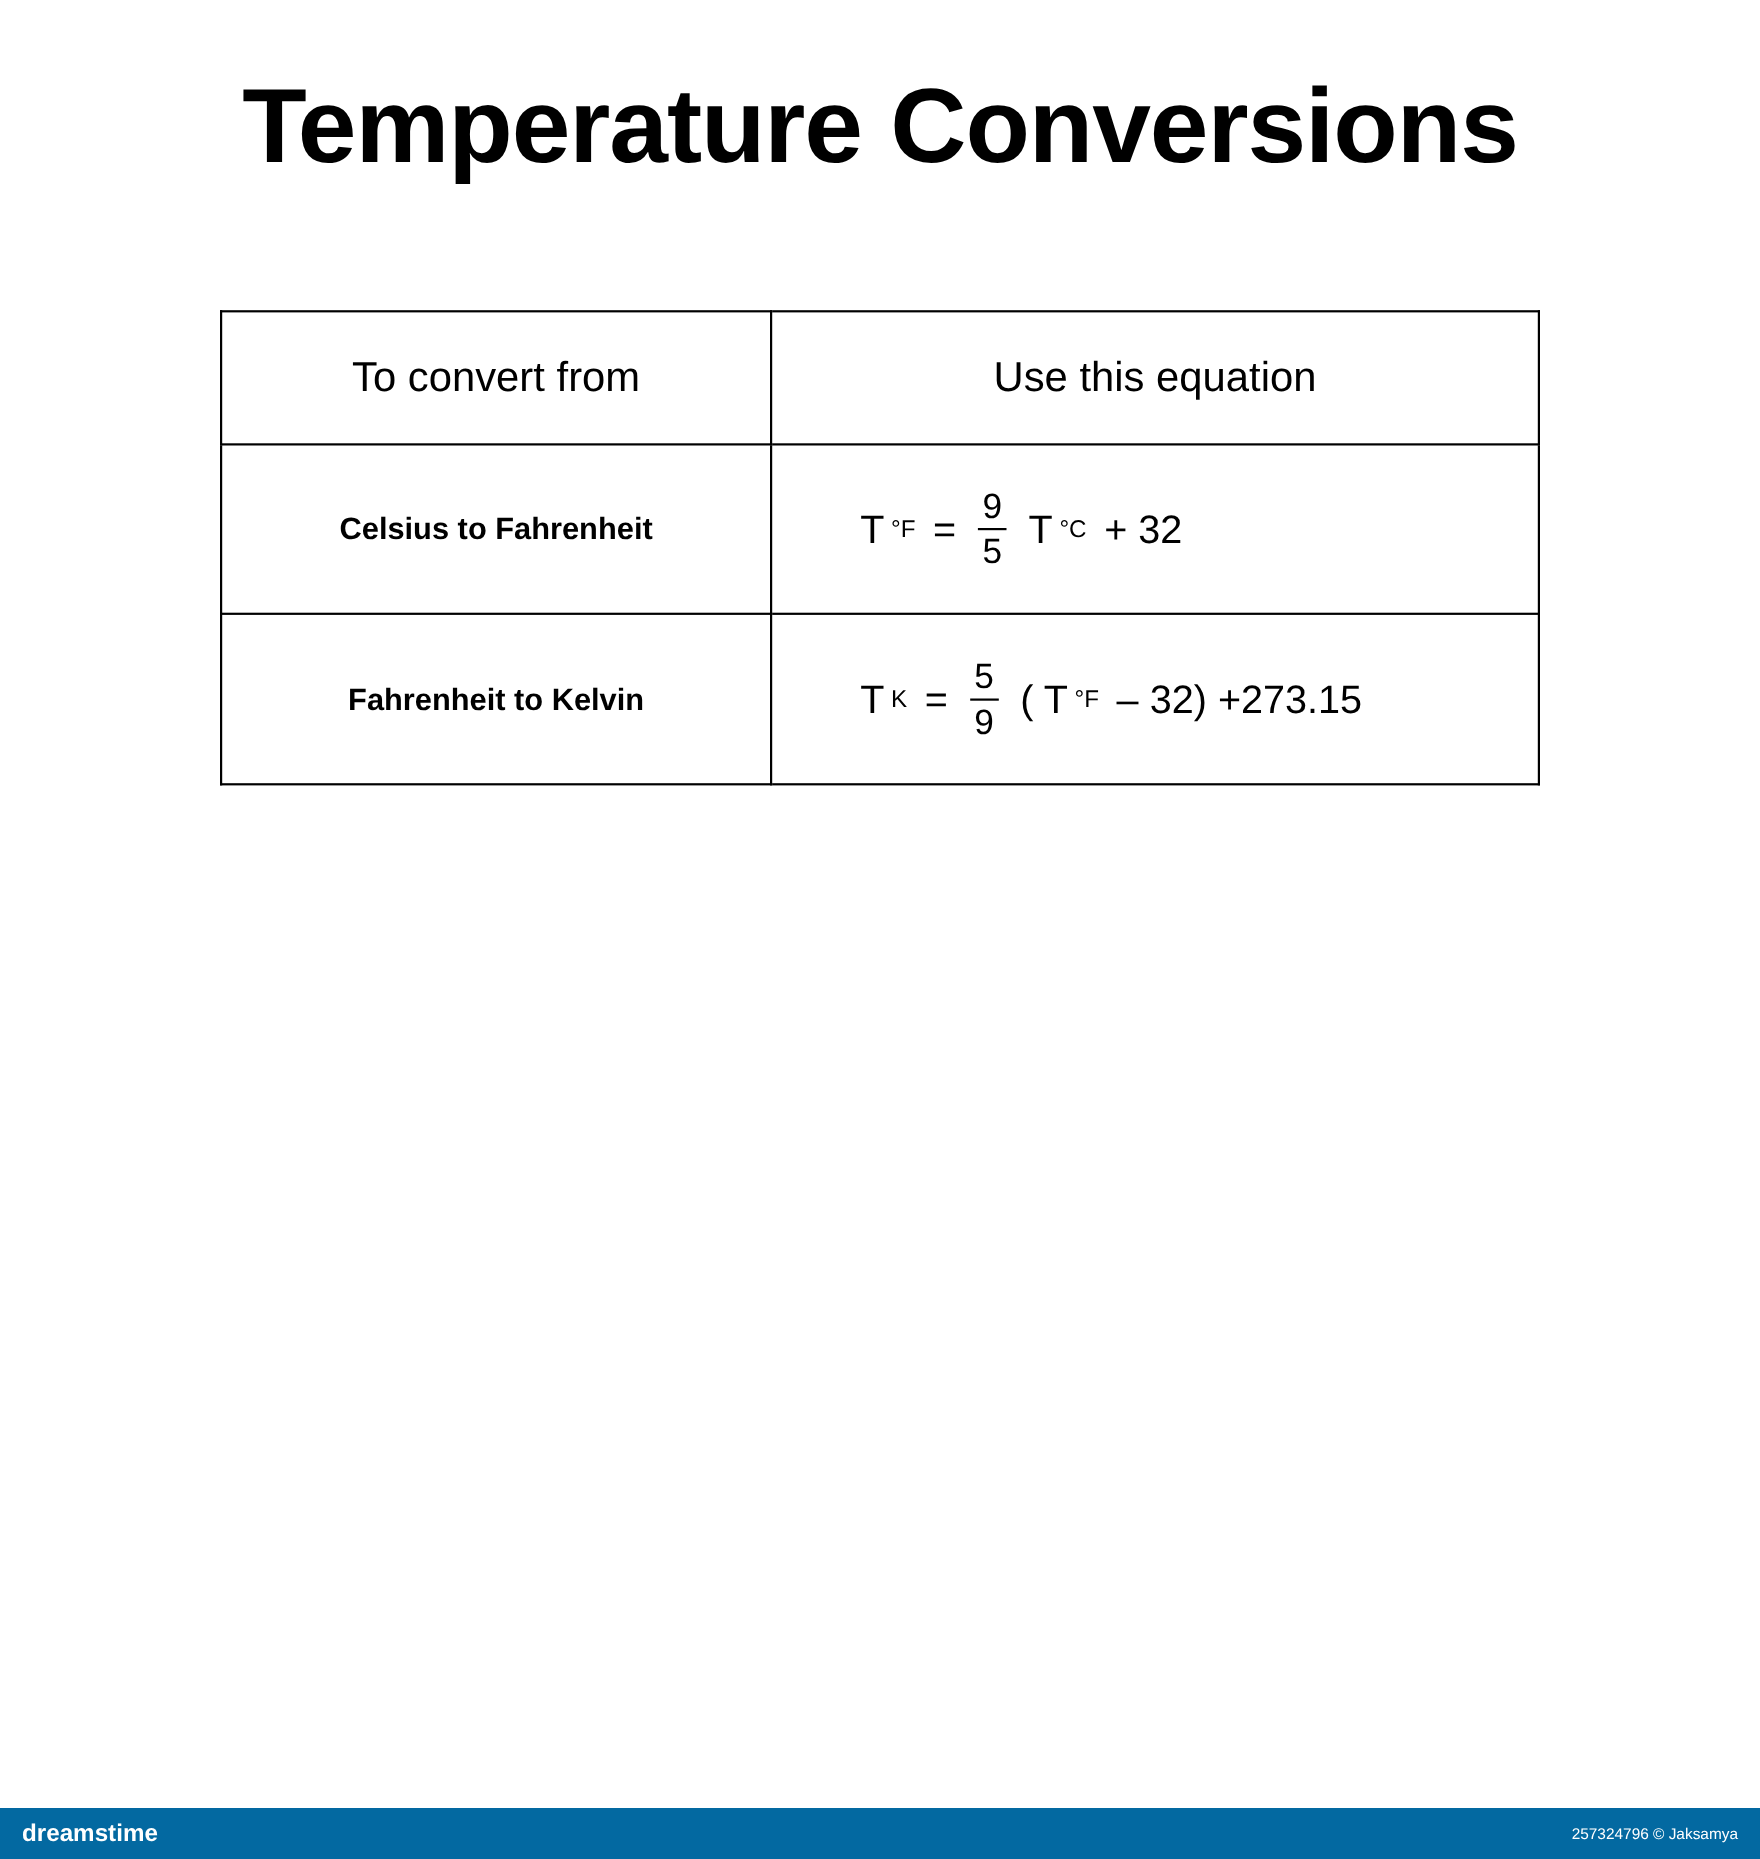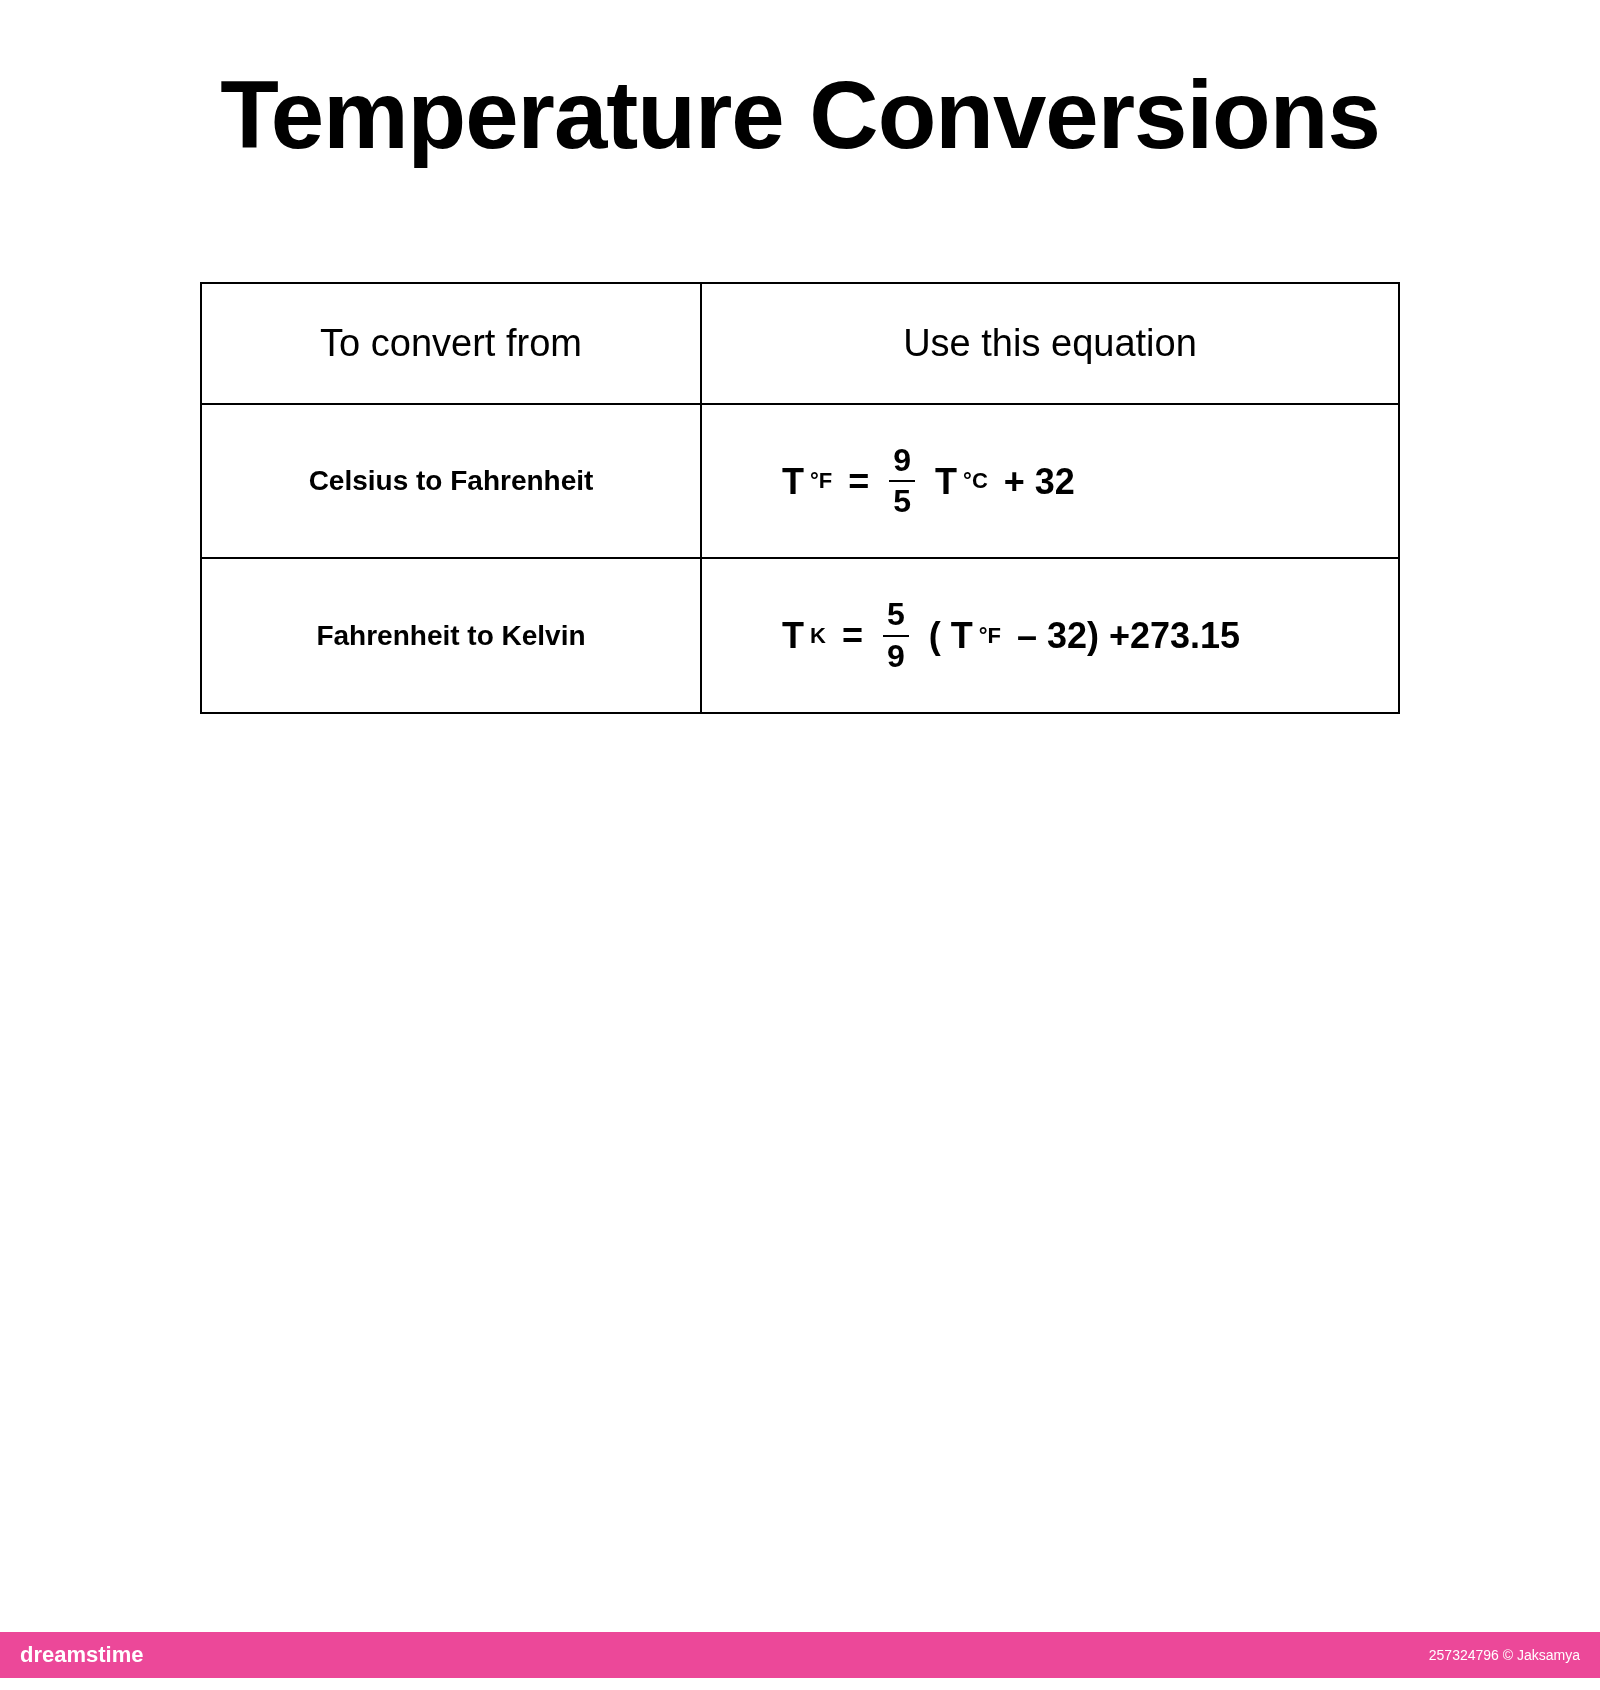--- a/index.html
+++ b/index.html
@@ -59,21 +59,21 @@
 
     .conversion-table td.from-col {
       font-size: 28px;
       font-weight: 700;
       color: #000000;
       width: 500px;
     }
 
     .conversion-table td.eq-col {
       font-size: 36px;
-      font-weight: 700;
+      font-weight: 400;
       color: #000000;
       text-align: left;
       padding-left: 80px;
     }
 
     .eq {
       display: inline-flex;
       align-items: center;
       gap: 6px;
       font-size: 36px;
@@ -102,24 +102,24 @@
     }
 
     .sub {
       font-size: 22px;
       vertical-align: sub;
       line-height: 0;
     }
 
     .dreamstime-bar {
       position: fixed;
-      bottom: 12px;
+      bottom: 0;
       left: 0;
       width: 100%;
-      background: #ec4899;
+      background: #0369a1;
       color: white;
       font-size: 20px;
       padding: 10px 20px;
       display: flex;
       justify-content: space-between;
       align-items: center;
     }
 
     .dreamstime-logo {
       font-size: 22px;

